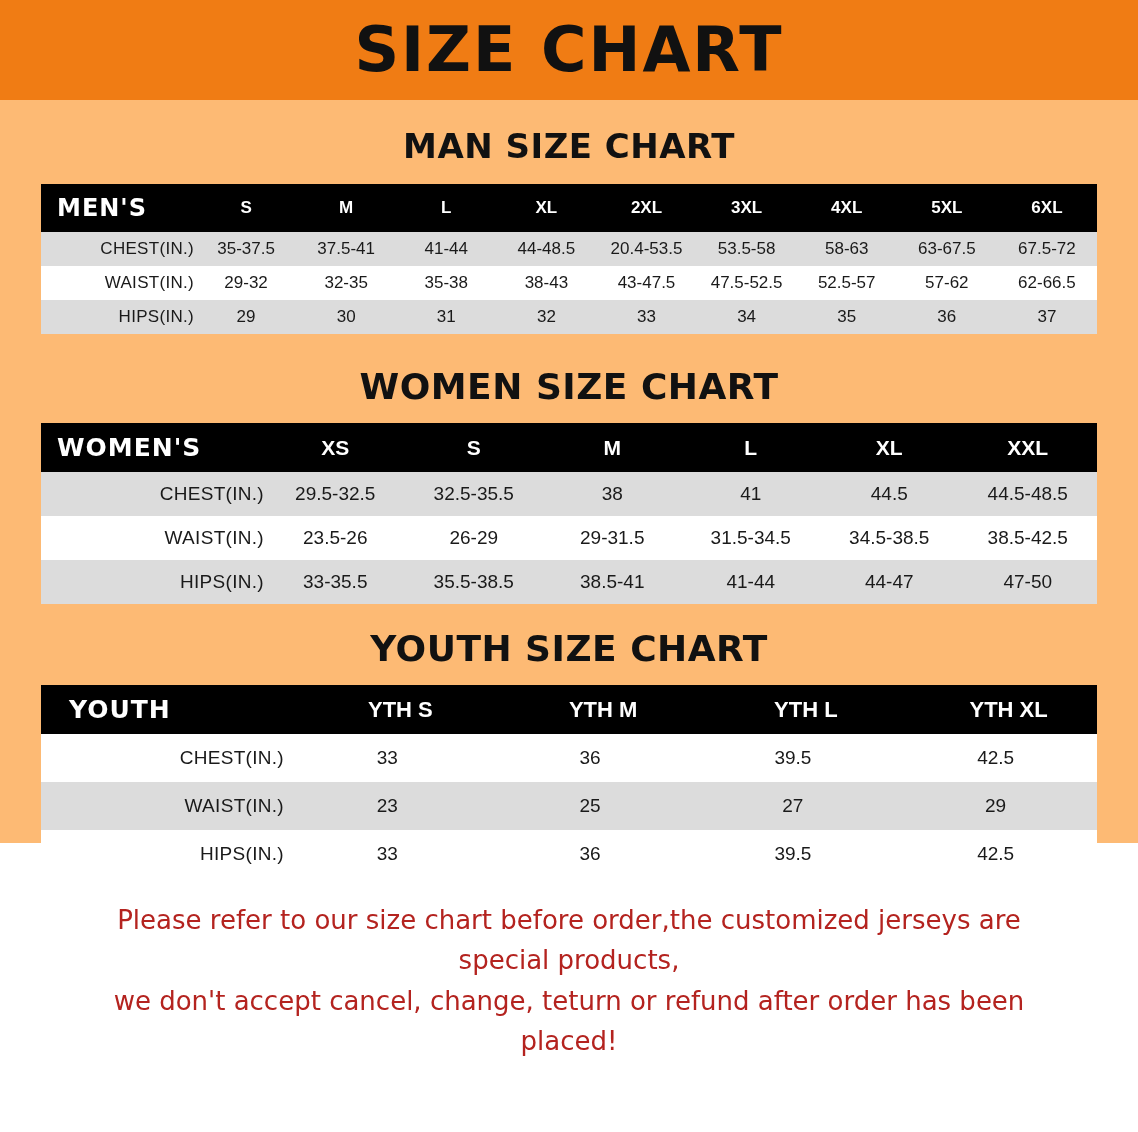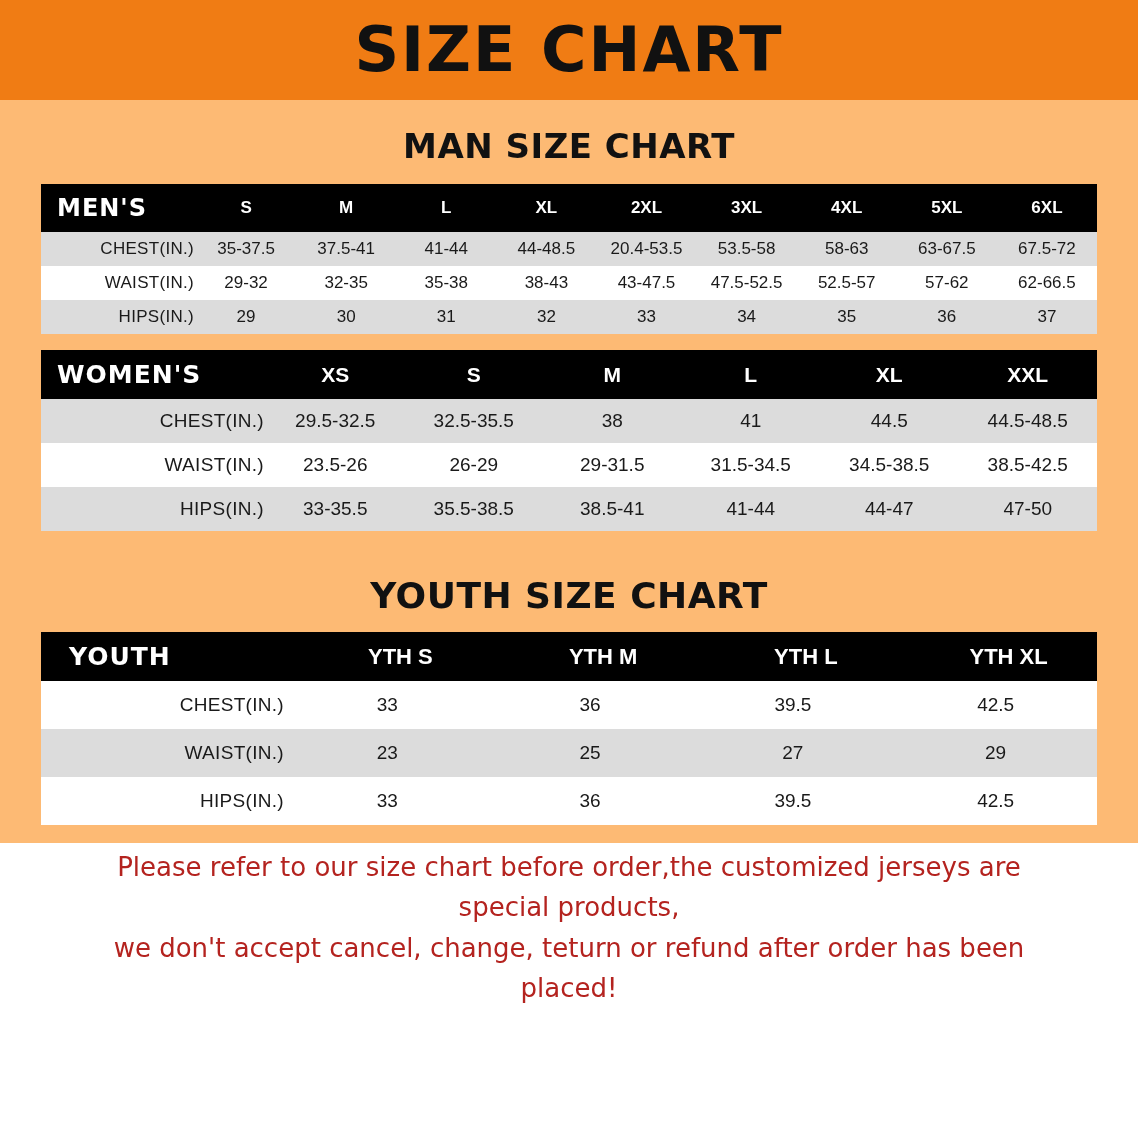--- a/index.html
+++ b/index.html
@@ -49,21 +49,21 @@
   .section-title.man {
     font-size: 34px;
     margin-top: 26px;
   }
   .section-title.women {
     font-size: 36px;
     margin-top: 32px;
   }
   .section-title.youth {
     font-size: 36px;
-    margin-top: 44px;
+    margin-top: 24px;
   }
 
   
   .table-wrap {
     margin: 0 auto;
     width: 1056px;
   }
   table.size-table {
     width: 100%;
     border-collapse: collapse;
@@ -212,20 +212,21 @@
           <td>33</td>
           <td>34</td>
           <td>35</td>
           <td>36</td>
           <td>37</td>
         </tr>
       </tbody>
     </table>
   </div>
 
+  <div class="section-title women">WOMEN SIZE CHART</div>
   <div class="table-wrap">
     <table class="size-table" id="women-table">
       <colgroup>
         <col class="c0">
           <col>
           <col>
           <col>
           <col>
           <col>
           <col>

